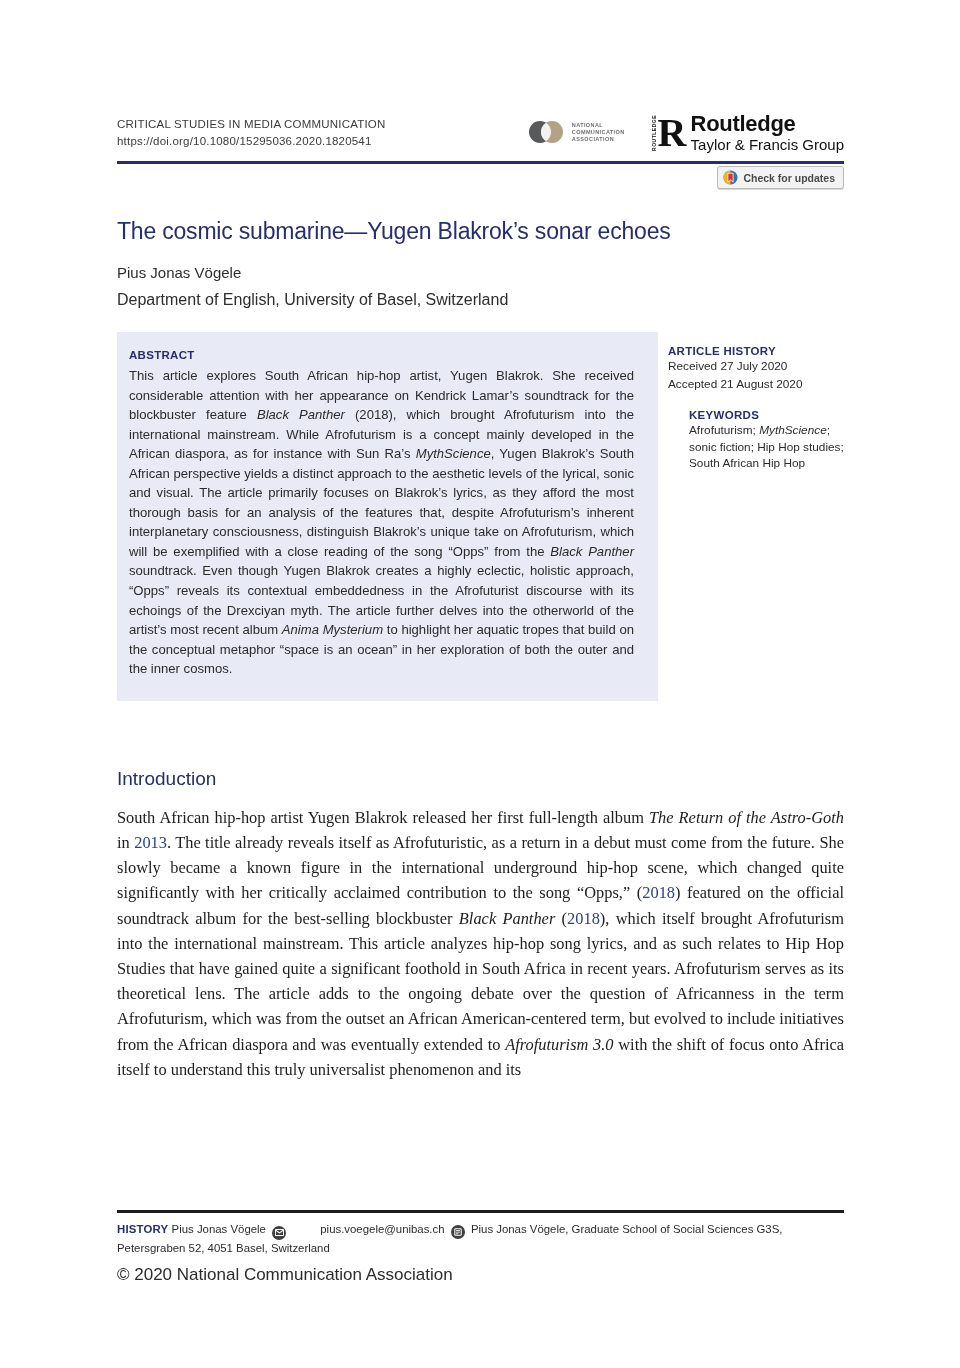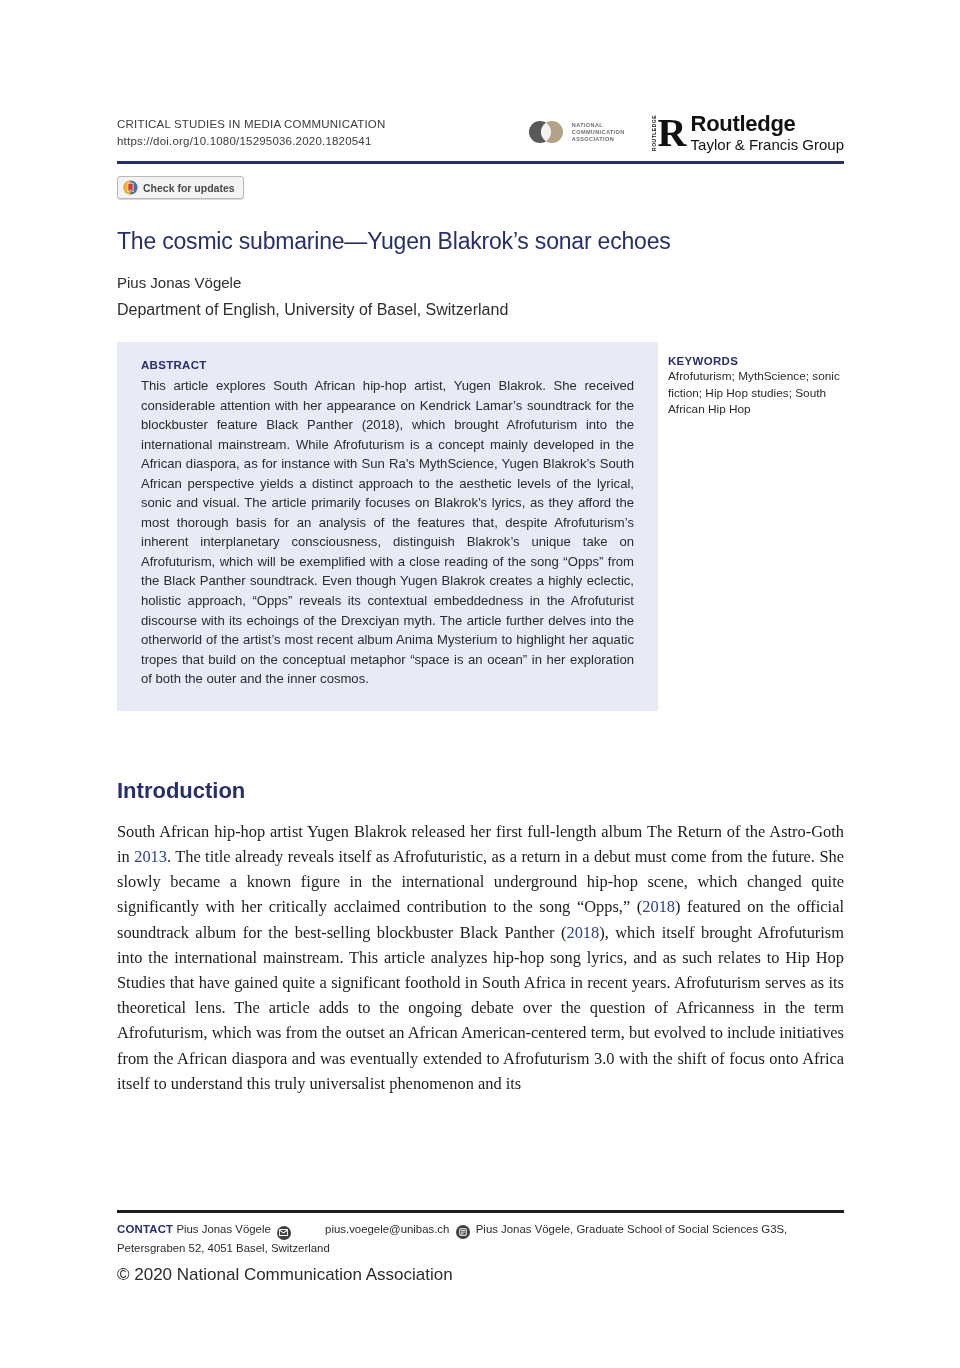--- a/index.html
+++ b/index.html
@@ -39,21 +39,21 @@
     position: absolute; left: 7px; top: -3px;
     font-family: "Liberation Serif", serif;
     font-size: 40px; font-weight: 700; color: #111;
   }
   .routledge-names { line-height: 1; }
   .routledge-name { font-size: 22px; font-weight: 700; color: #111; letter-spacing: -0.3px; }
   .routledge-tagline { font-size: 15px; font-weight: 400; color: #111; margin-top: 2px; }
 
   .header-rule { margin-top: 9px; height: 3px; background: #282e6d; }
 
-  .badge-row { display: flex; margin-top: 12px; }
+  .badge-row { display: flex; justify-content: flex-end; margin-top: 2px; }
   .check-badge {
     display: inline-flex; align-items: center; gap: 5px;
     border: 1px solid #b9b9b9; background: #f3f3f3;
     border-radius: 3px; padding: 3px 8px 3px 5px;
     box-shadow: 0 1px 0 rgba(0,0,0,0.15);
     cursor: pointer;
   }
   .check-badge span.lbl { font-size: 10.5px; font-weight: 700; color: #4a4a4a; }
 
   
@@ -65,44 +65,44 @@
     letter-spacing: -0.2px;
   }
   .article-author { margin-top: 19px; font-size: 15px; color: #2d2d2f; }
   .article-affil { margin-top: 10px; font-size: 16px; color: #2d2d2f; }
 
   
   .abstract-row { margin-top: 23px; display: flex; align-items: flex-start; }
   .abstract-box {
     width: 541px;
     background: #e8eaf5;
-    padding: 17px 24px 22px 24px;
+    padding: 17px 24px 22px 12px;
   }
   .abstract-heading, .sidebar-heading {
     font-size: 11.5px; font-weight: 700; color: #272e6e; letter-spacing: 0.3px;
   }
   .abstract-text {
     margin-top: 5px;
     font-size: 13.1px;
     line-height: 19.55px;
     text-align: justify;
     color: #2b2b2d;
   }
   .sidebar { width: 176px; margin-left: 10px; padding-top: 13px; }
   .sidebar-text { font-size: 11.8px; line-height: 16.5px; color: #2b2b2d; margin-top: 1px; }
   .sidebar-block + .sidebar-block { margin-top: 17px; margin-left: 21px; }
 
-  .it { }
+  .it { font-style: italic; }
   .link { color: #2e4180; }
 
   
   .section-heading {
     margin-top: 67px;
-    font-size: 22px;
-    font-weight: 700;
+    font-size: 19px;
+    font-weight: 400;
     color: #272e6e;
   }
   .body-paragraph {
     margin-top: 15px;
     font-family: "Liberation Serif", serif;
     font-size: 16.4px;
     line-height: 25.2px;
     text-align: justify;
     color: #1d1d1f;
   }
@@ -179,35 +179,40 @@
     <div class="article-author">Pius Jonas Vögele</div>
     <div class="article-affil">Department of English, University of Basel, Switzerland</div>
 
     <div class="abstract-row">
       <div class="abstract-box">
         <div class="abstract-heading">ABSTRACT</div>
         <div class="abstract-text"><span>This article explores South African hip-hop artist, Yugen Blakrok. She received considerable attention with her appearance on Kendrick Lamar’s soundtrack for the blockbuster feature </span><span class="it">Black Panther</span><span> (2018), which brought Afrofuturism into the international mainstream. While Afrofuturism is a concept mainly developed in the African diaspora, as for instance with Sun Ra’s </span><span class="it">MythScience</span><span>, Yugen Blakrok’s South African perspective yields a distinct approach to the aesthetic levels of the lyrical, sonic and visual. The article primarily focuses on Blakrok’s lyrics, as they afford the most thorough basis for an analysis of the features that, despite Afrofuturism’s inherent interplanetary consciousness, distinguish Blakrok’s unique take on Afrofuturism, which will be exemplified with a close reading of the song “Opps” from the </span><span class="it">Black Panther</span><span> soundtrack. Even though Yugen Blakrok creates a highly eclectic, holistic approach, “Opps” reveals its contextual embeddedness in the Afrofuturist discourse with its echoings of the Drexciyan myth. The article further delves into the otherworld of the artist’s most recent album </span><span class="it">Anima Mysterium</span><span> to highlight her aquatic tropes that build on the conceptual metaphor “space is an ocean” in her exploration of both the outer and the inner cosmos.</span></div>
       </div>
       <div class="sidebar">
         <div class="sidebar-block">
+          <div class="sidebar-heading">ARTICLE HISTORY</div>
+          <div class="sidebar-text">Received 27 July 2020</div>
+          <div class="sidebar-text">Accepted 21 August 2020</div>
+        </div>
+        <div class="sidebar-block">
           <div class="sidebar-heading">KEYWORDS</div>
           <div class="sidebar-text"><span>Afrofuturism; </span><span class="it">MythScience</span><span>; sonic fiction; Hip Hop studies; South African Hip Hop</span></div>
         </div>
       </div>
     </div>
 
     <h2 class="section-heading">Introduction</h2>
     <p class="body-paragraph"><span>South African hip-hop artist Yugen Blakrok released her first full-length album </span><span class="it">The Return of the Astro-Goth</span><span> in </span><span class="link">2013</span><span>. The title already reveals itself as Afrofuturistic, as a return in a debut must come from the future. She slowly became a known figure in the international underground hip-hop scene, which changed quite significantly with her critically acclaimed contribution to the song “Opps,” (</span><span class="link">2018</span><span>) featured on the official soundtrack album for the best-selling blockbuster </span><span class="it">Black Panther</span><span> (</span><span class="link">2018</span><span>), which itself brought Afrofuturism into the international mainstream. This article analyzes hip-hop song lyrics, and as such relates to Hip Hop Studies that have gained quite a significant foothold in South Africa in recent years. Afrofuturism serves as its theoretical lens. The article adds to the ongoing debate over the question of Africanness in the term Afrofuturism, which was from the outset an African American-centered term, but evolved to include initiatives from the African diaspora and was eventually extended to </span><span class="it">Afrofuturism 3.0</span><span> with the shift of focus onto Africa itself to understand this truly universalist phenomenon and its</span></p>
 
   </div>
 
   <div class="footer">
     <div class="footer-rule"></div>
     <div class="contact-line">
-      <span class="contact-label">CONTACT</span>
+      <span class="contact-label">HISTORY</span>
       <span>Pius Jonas Vögele</span>
       <span class="icon-circle">
         <svg width="9" height="7" viewBox="0 0 12 9">
             <rect x="0.5" y="0.5" width="11" height="8" rx="1" fill="none" stroke="#ffffff" stroke-width="1.4"></rect>
             <path d="M1 1.5 L6 5 L11 1.5" fill="none" stroke="#ffffff" stroke-width="1.4"></path>
           </svg>
       </span>
       <a class="contact-email" href="#">pius.voegele@unibas.ch</a>
       <span class="icon-circle">
         <svg width="8" height="8" viewBox="0 0 10 10">

